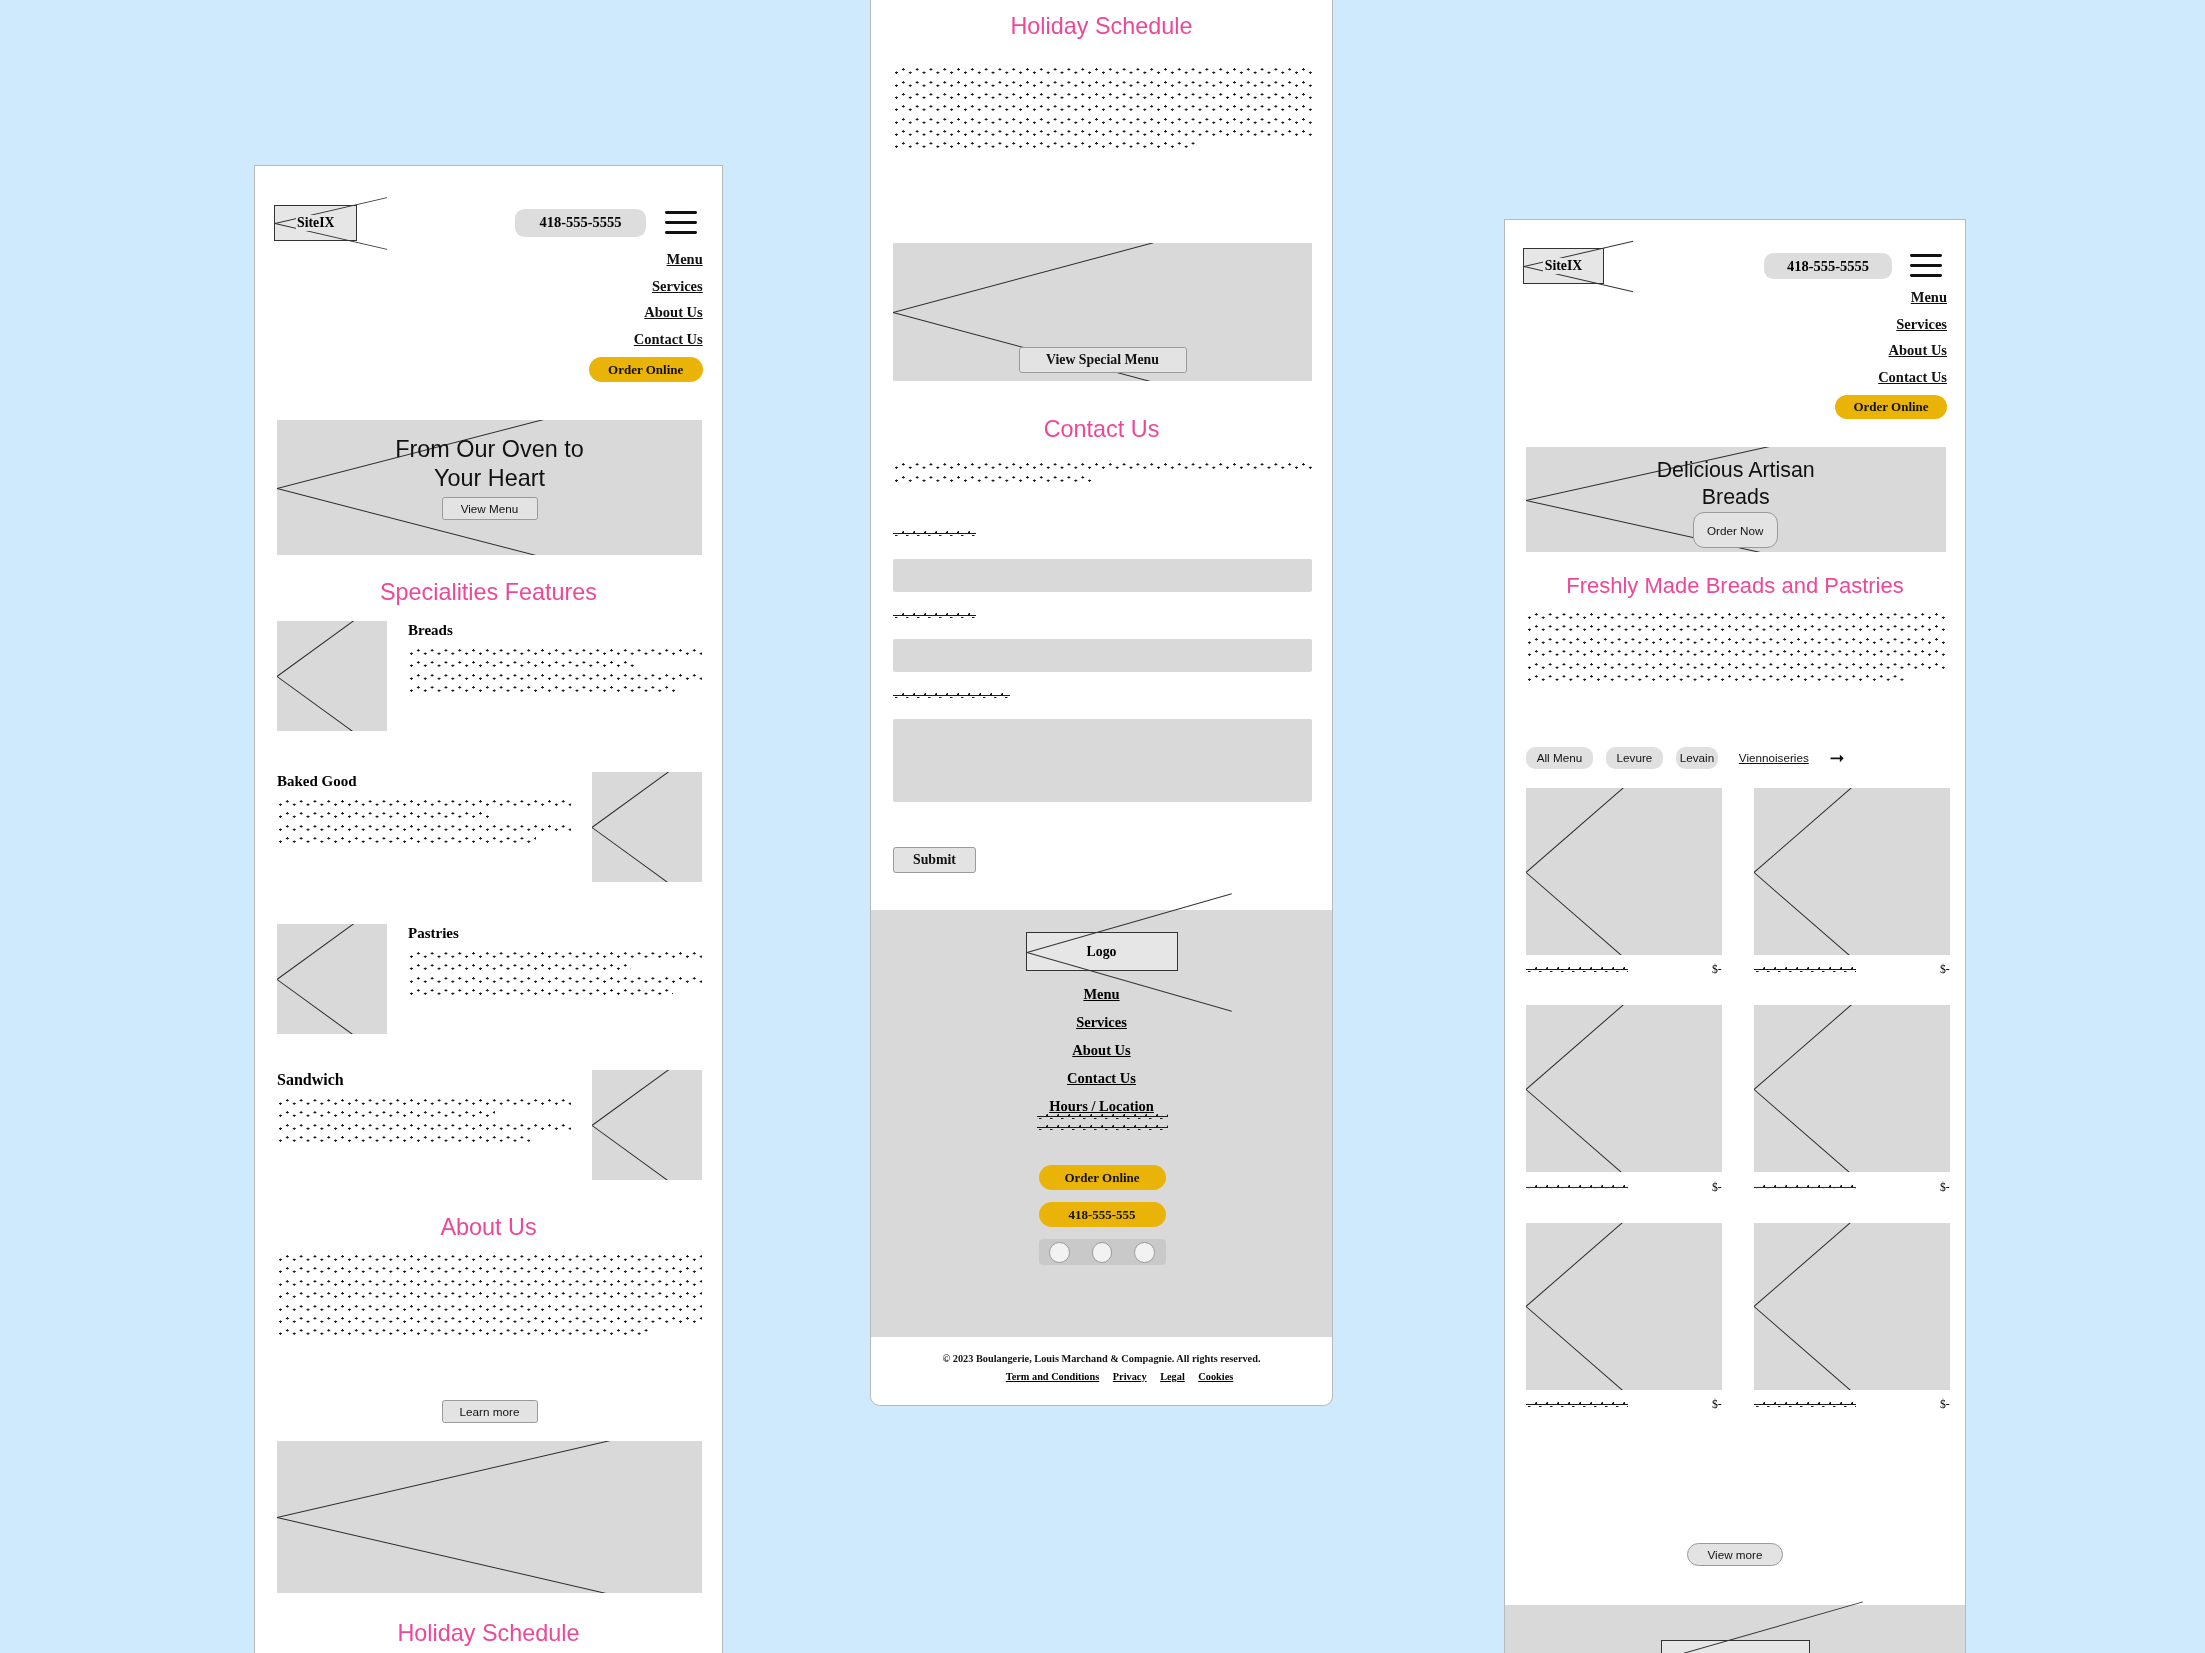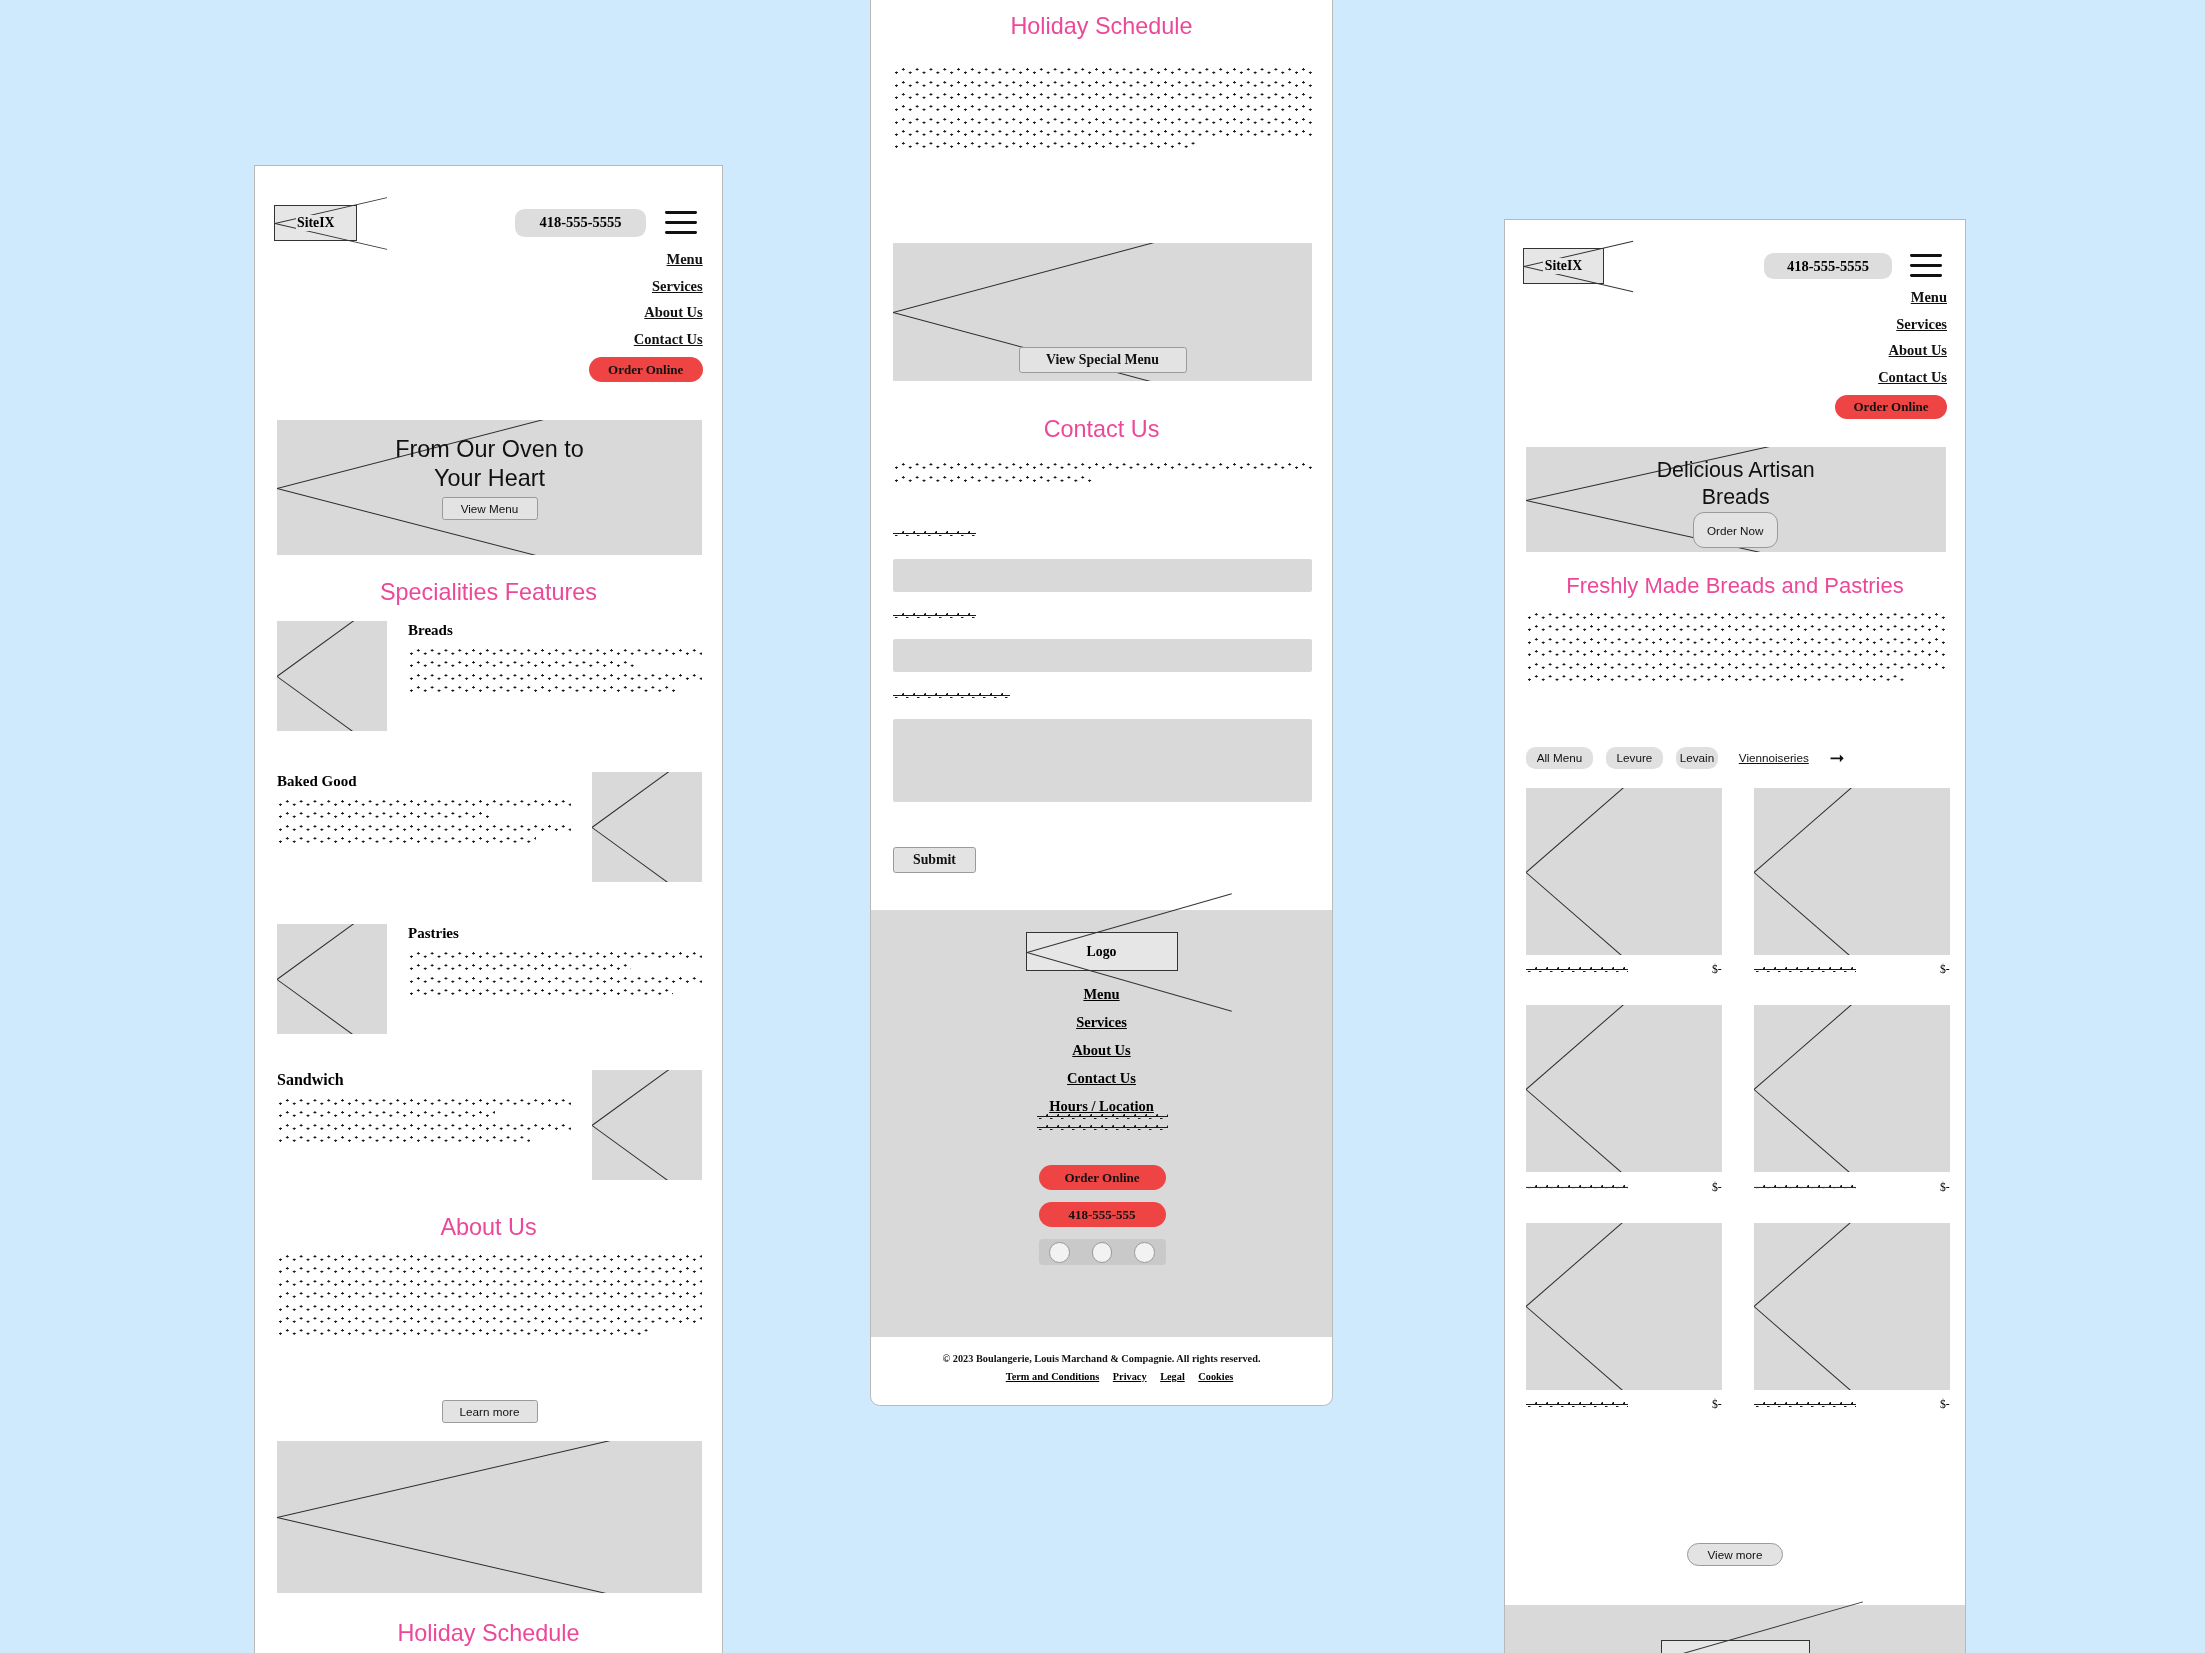--- a/index.html
+++ b/index.html
@@ -78,21 +78,21 @@
 
   .navlink {
     text-align: right;
     font-family: "Liberation Serif", serif;
     font-weight: bold;
     text-decoration: underline;
     color: #111;
   }
   .pill {
     display: inline-flex; align-items: center; justify-content: center;
-    background: #ef4444; border-radius: 13.8px;
+    background: #eab308; border-radius: 13.8px;
     font-family: "Liberation Serif", serif; font-weight: bold; color: #111;
   }
   .btn-sm {
     display: inline-flex; align-items: center; justify-content: center;
     background: #e3e3e3; border: 0.7px solid #9a9a9a; border-radius: 2.8px;
     font-family: "Liberation Sans", sans-serif; color: #111;
   }
   .sec-title {
     text-align: center;
     font-family: "Liberation Sans", sans-serif;

